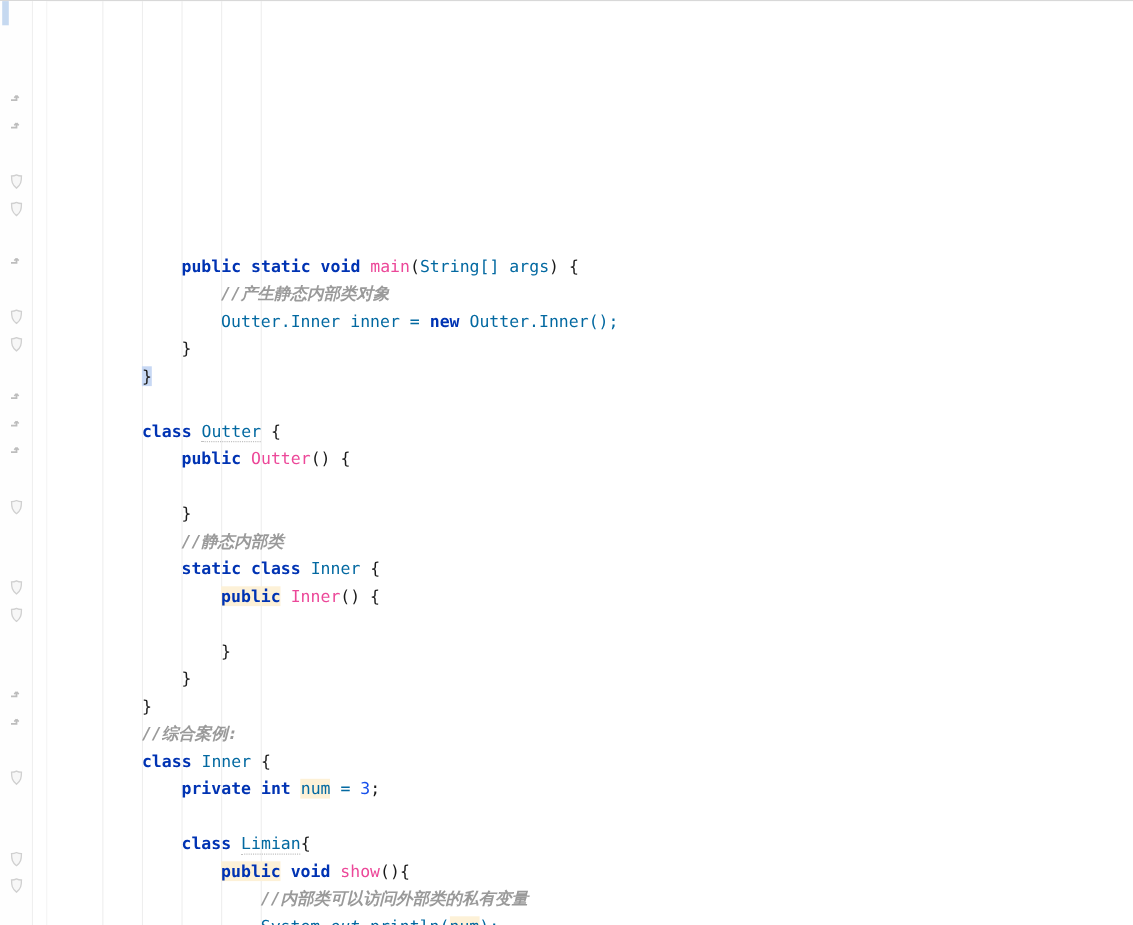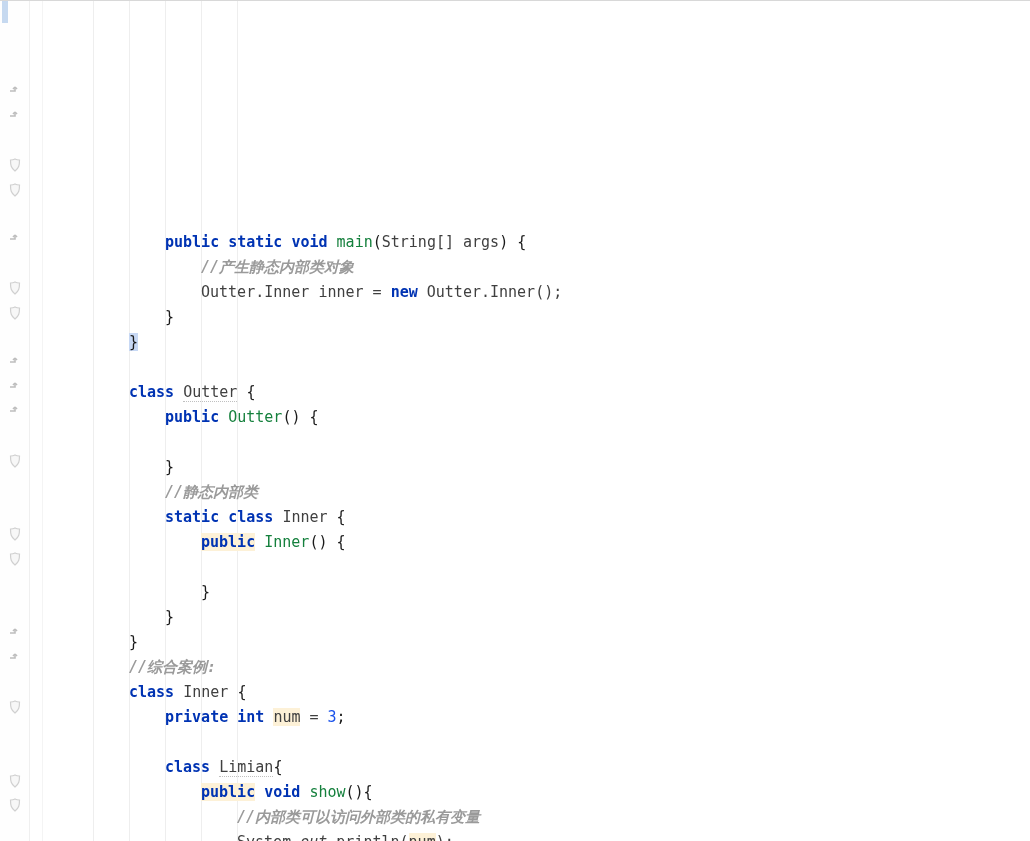--- a/index.html
+++ b/index.html
@@ -48,22 +48,22 @@
     padding-top: 4px;
     white-space: pre;
     line-height: 25px;
     position: relative;
   }
   .line { height:25px; position:relative; } 
   .guide {
     position:absolute; top:0; bottom:0; width:1px; background:#eeeeee;
   }
   .kw    { color:#0033b3; font-weight:bold; }
-  .fn    { color:#15803d; }
-  .ident { color:#404040; }
+  .fn    { color:#ec4899; }
+  .ident { color:#0369a1; }
   .punct { color:#1a1a1a; }
   .paren { color:#1a1a1a; }
   .cmt   { color:#9a9a9a; font-style:italic;font-weight:bold; }
   .num   { color:#1750eb; }
   .hl-public { background:#fdf1d7; }
   .hl-num    { background:#fdf1d7; }
   .hl-sel    { background:#c7d8f4; }
   .decl-underline { border-bottom:1px dotted #c0c0c0; }
   .static-it { font-style:italic; }
   .top-thin-bar {

